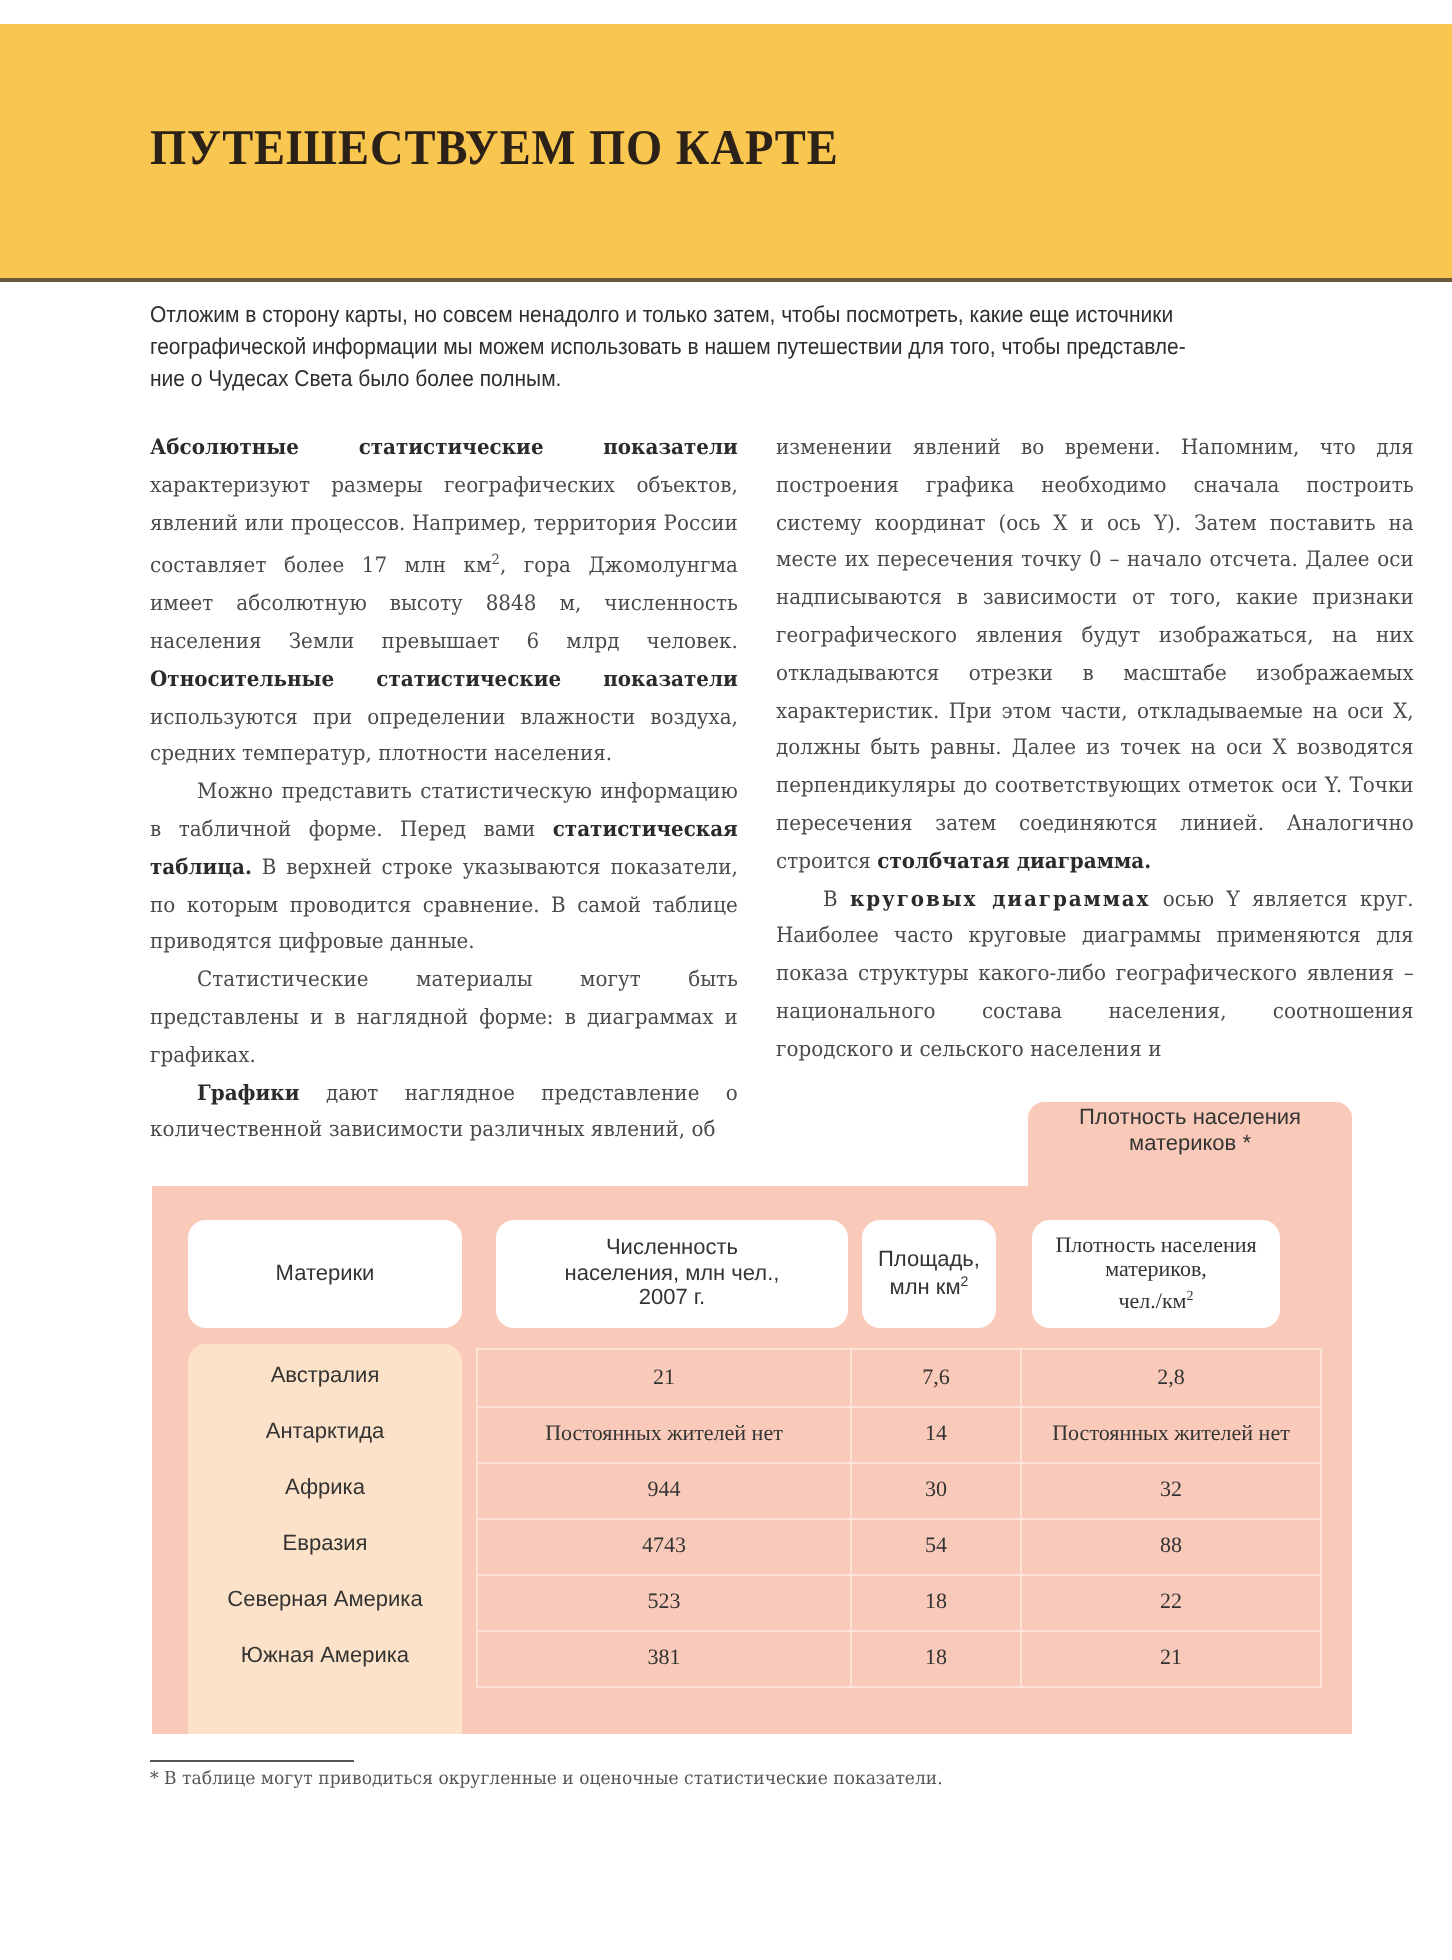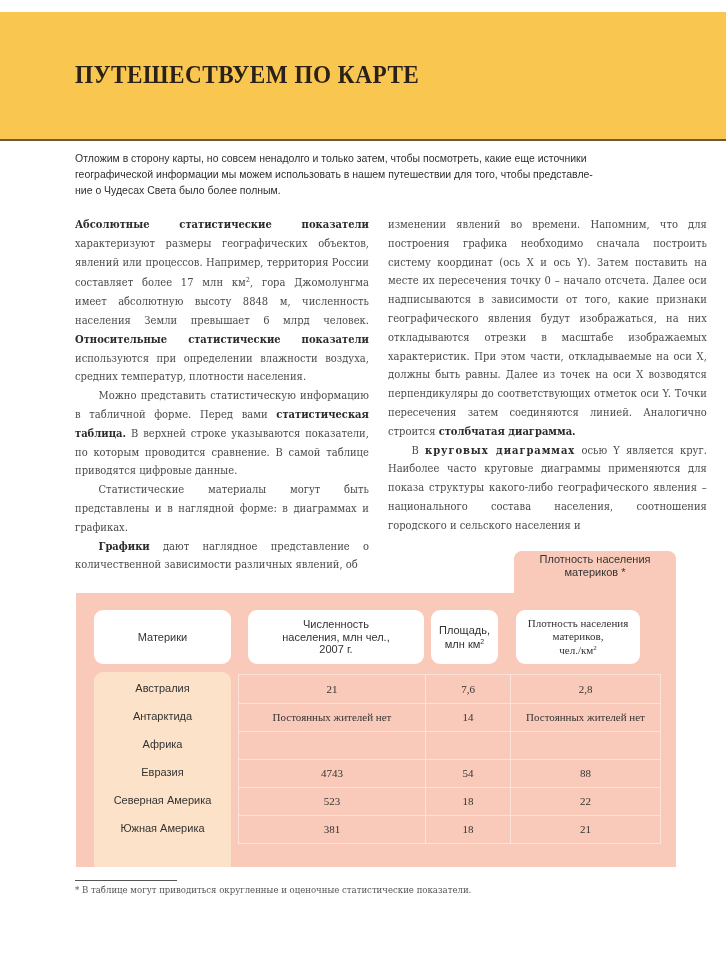--- a/index.html
+++ b/index.html
@@ -158,20 +158,25 @@
       <div class="c c2">7,6</div>
       <div class="c c3">2,8</div>
     </div>
     <div class="hline" style="top: 28px;"></div>
     <div class="row" style="top: 28px;">
       <div class="c c1">Постоянных жителей нет</div>
       <div class="c c2">14</div>
       <div class="c c3">Постоянных жителей нет</div>
     </div>
     <div class="hline" style="top: 56px;"></div>
+    <div class="row" style="top: 56px;">
+      <div class="c c1">944</div>
+      <div class="c c2">30</div>
+      <div class="c c3">32</div>
+    </div>
     <div class="hline" style="top: 84px;"></div>
     <div class="row" style="top: 84px;">
       <div class="c c1">4743</div>
       <div class="c c2">54</div>
       <div class="c c3">88</div>
     </div>
     <div class="hline" style="top: 112px;"></div>
     <div class="row" style="top: 112px;">
       <div class="c c1">523</div>
       <div class="c c2">18</div>

